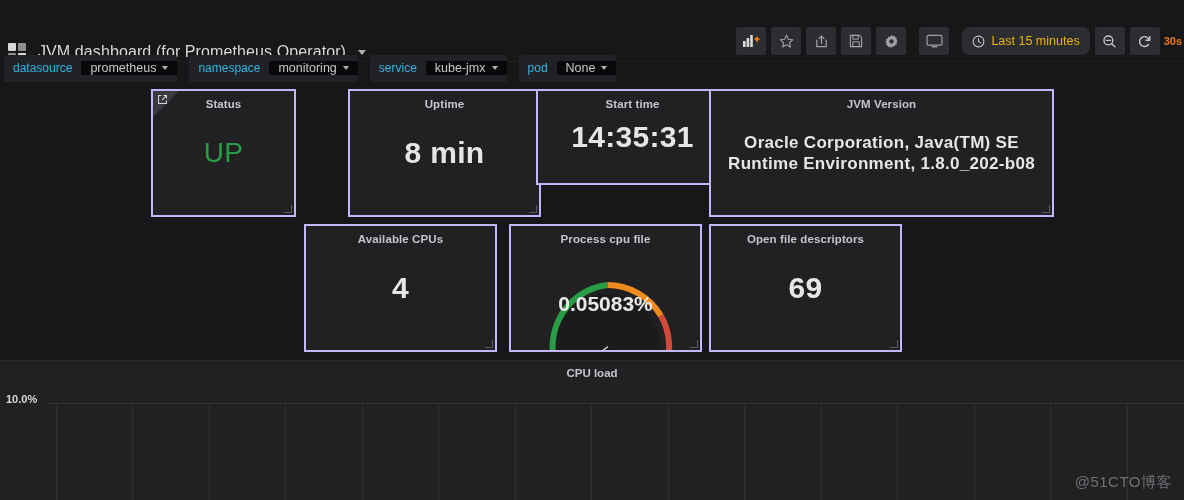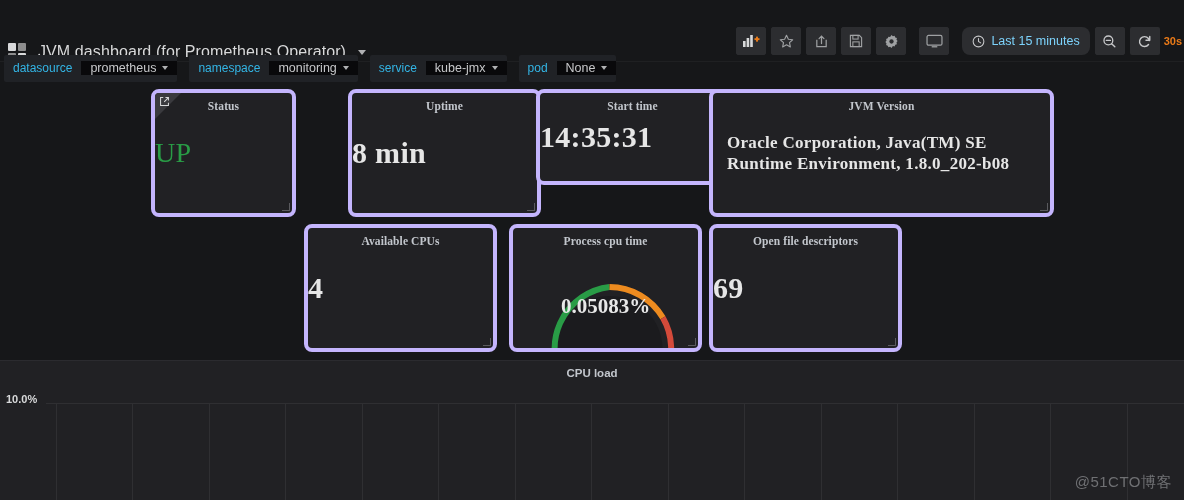--- a/index.html
+++ b/index.html
@@ -41,21 +41,21 @@
     height: 28px; min-width: 30px; margin-right: 5px;
     background: #2c2d30; border: 1px solid #2c2d30; border-radius: 2px;
     display: flex; align-items: center; justify-content: center;
     color: #9fa1a3; cursor: pointer;
   }
   .nav-btn svg { display: block; }
   .nav-gap { margin-right: 13px; }
   .time-btn {
     height: 28px; background: #2c2d30; border-radius: 8px;
     display: flex; align-items: center; padding: 0 10px;
-    color: #7dd3fc; font-size: 12.5px; margin-right: 5px; cursor: pointer;
+    color: #eab308; font-size: 12.5px; margin-right: 5px; cursor: pointer;
     white-space: nowrap;
   }
   .time-btn .clock { margin-right: 6px; }
   .refresh-btn {
     height: 28px; width: 30px; background: #2c2d30; border-radius: 2px;
     display: flex; align-items: center; justify-content: center;
     margin-right: 4px; cursor: pointer; color: #9fa1a3;
   }
   .interval {
     color: #eb7b18; font-size: 11px; font-weight: bold; cursor: pointer;
@@ -84,32 +84,32 @@
   .var-value .caret {
     display: inline-block; margin-left: 6px;
     border-left: 3.5px solid transparent; border-right: 3.5px solid transparent;
     border-top: 4.5px solid #b0b1b3;
   }
 
   
   .panel {
     position: absolute;
     background: #212124;
-    border: 4px solid #c4b5fd;
-    border-radius: 8px;
+    border: 2px solid #c4b5fd;
+    border-radius: 0;
     overflow: hidden;
-    font-family: Liberation Serif, serif;
   }
   .panel-title {
     text-align: center; color: #c2c6cc; font-size: 11.5px; font-weight: bold;
     padding-top: 7px; letter-spacing: .1px;
   }
   .singlestat-value {
     position: absolute; left: 0; right: 0; top: 50%;
     transform: translateY(-50%);
+    text-align: center;
     font-size: 30px; font-weight: bold; color: #e6e6e6;
     letter-spacing: .3px;
   }
   .singlestat-value.small { font-size: 17px; line-height: 21px; padding: 0 14px; }
   .singlestat-value.up { color: #299c46; font-size: 28px; font-weight: normal; }
 
   .corner-link {
     position: absolute; left: 0; top: 0; width: 0; height: 0;
     border-top: 26px solid #3a3a3e;
     border-right: 26px solid transparent;
@@ -310,21 +310,21 @@
   <div class="resize-handle"></div>
 </div>
 
 <div class="panel" style="left:304px; top:224px; width:193px; height:128px;">
   <div class="panel-title">Available CPUs</div>
   <div class="singlestat-value">4</div>
   <div class="resize-handle"></div>
 </div>
 
 <div class="panel" style="left:509px; top:224px; width:193px; height:128px;">
-  <div class="panel-title">Process cpu time</div>
+  <div class="panel-title">Process cpu file</div>
   <div class="gauge-wrap">
     <svg width="193" height="106" viewBox="0 0 193 106">
 
       <circle cx="96.5" cy="99" r="53" fill="#1b1b1e"></circle>
 
       <path d="M 53.1 134.5 A 62 62 0 0 1 96.5 37" fill="none" stroke="#299c46" stroke-width="6"></path>
 
       <path d="M 96.5 37 A 62 62 0 0 1 149.9 67.8" fill="none" stroke="#ed8b1f" stroke-width="6"></path>
 
       <path d="M 149.9 67.8 A 62 62 0 0 1 152.3 125" fill="none" stroke="#d44a3a" stroke-width="6"></path>

